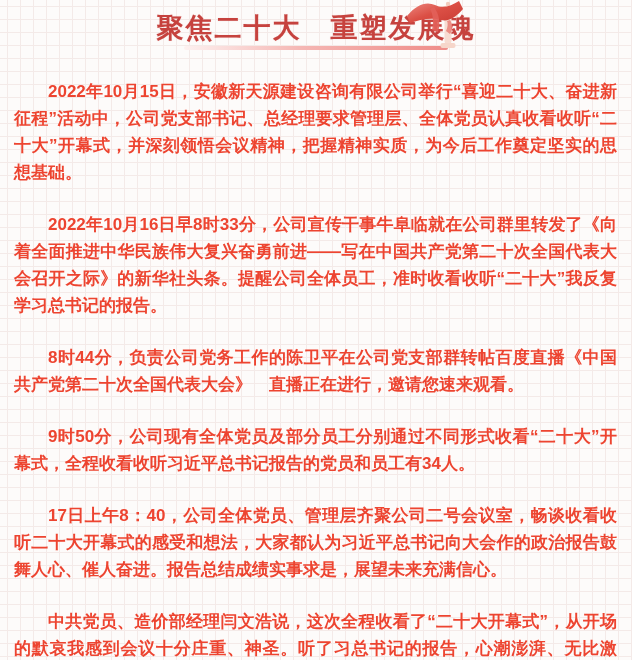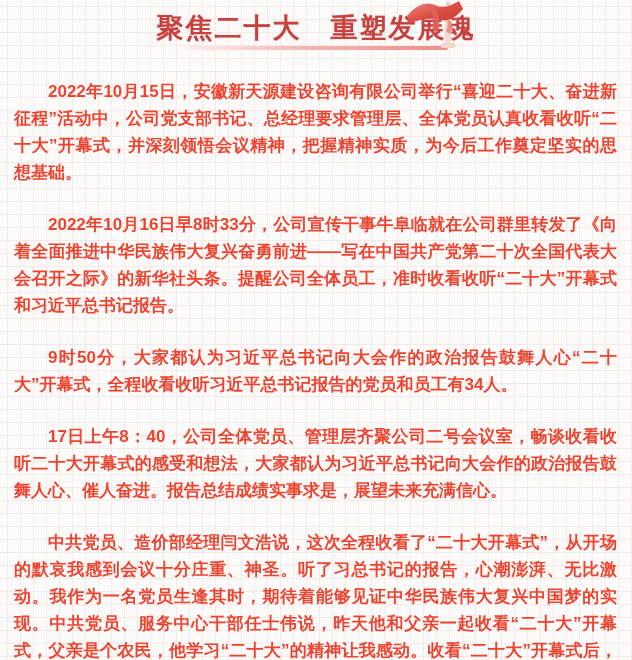--- a/index.html
+++ b/index.html
@@ -89,19 +89,20 @@
         <path d="M1,16 C 10,5 20,1 29,5 C 37,9 45,6 53,1 L 57,9
                  C 50,17 43,22 35,20 C 25,17 13,20 4,23 Z" fill="url(#flagGrad)"></path>
         <path d="M28,7 C 33,14 35,23 32,32 L 26,30 C 28,22 27,14 24,9 Z" fill="#e2615a" opacity="0.9"></path>
         <path d="M44,20 C 47,25 47,30 44,34 L 40,31 C 42,27 42,23 41,21 Z" fill="#e87a72" opacity="0.8"></path>
       </g>
     </svg>
   </header>
 
   <article class="article">
     <p class="para">2022年10月15日，安徽新天源建设咨询有限公司举行“喜迎二十大、奋进新征程”活动中，公司党支部书记、总经理要求管理层、全体党员认真收看收听“二十大”开幕式，并深刻领悟会议精神，把握精神实质，为今后工作奠定坚实的思想基础。</p>
-    <p class="para">2022年10月16日早8时33分，公司宣传干事牛阜临就在公司群里转发了《向着全面推进中华民族伟大复兴奋勇前进——写在中国共产党第二十次全国代表大会召开之际》的新华社头条。提醒公司全体员工，准时收看收听“二十大”开幕式和习近平总书记报告。</p>
-    <p class="para">9时50分，大家都认为习近平总书记向大会作的政治报告鼓舞人心“二十大”开幕式，全程收看收听习近平总书记报告的党员和员工有34人。</p>
+    <p class="para">2022年10月16日早8时33分，公司宣传干事牛阜临就在公司群里转发了《向着全面推进中华民族伟大复兴奋勇前进——写在中国共产党第二十次全国代表大会召开之际》的新华社头条。提醒公司全体员工，准时收看收听“二十大”我反复学习总书记的报告。</p>
+    <p class="para">8时44分，负责公司党务工作的陈卫平在公司党支部群转帖百度直播《中国共产党第二十次全国代表大会》　直播正在进行，邀请您速来观看。</p>
+    <p class="para">9时50分，公司现有全体党员及部分员工分别通过不同形式收看“二十大”开幕式，全程收看收听习近平总书记报告的党员和员工有34人。</p>
     <p class="para">17日上午8：40，公司全体党员、管理层齐聚公司二号会议室，畅谈收看收听二十大开幕式的感受和想法，大家都认为习近平总书记向大会作的政治报告鼓舞人心、催人奋进。报告总结成绩实事求是，展望未来充满信心。</p>
     <p class="para">中共党员、造价部经理闫文浩说，这次全程收看了“二十大开幕式”，从开场的默哀我感到会议十分庄重、神圣。听了习总书记的报告，心潮澎湃、无比激动。我作为一名党员生逢其时，期待着能够见证中华民族伟大复兴中国梦的实现。中共党员、服务中心干部任士伟说，昨天他和父亲一起收看“二十大”开幕式，父亲是个农民，他学习“二十大”的精神让我感动。收看“二十大”开幕式后，我反复学习总书记的报告，总</p>
   </article>
 
 </div>
 
 </body></html>

